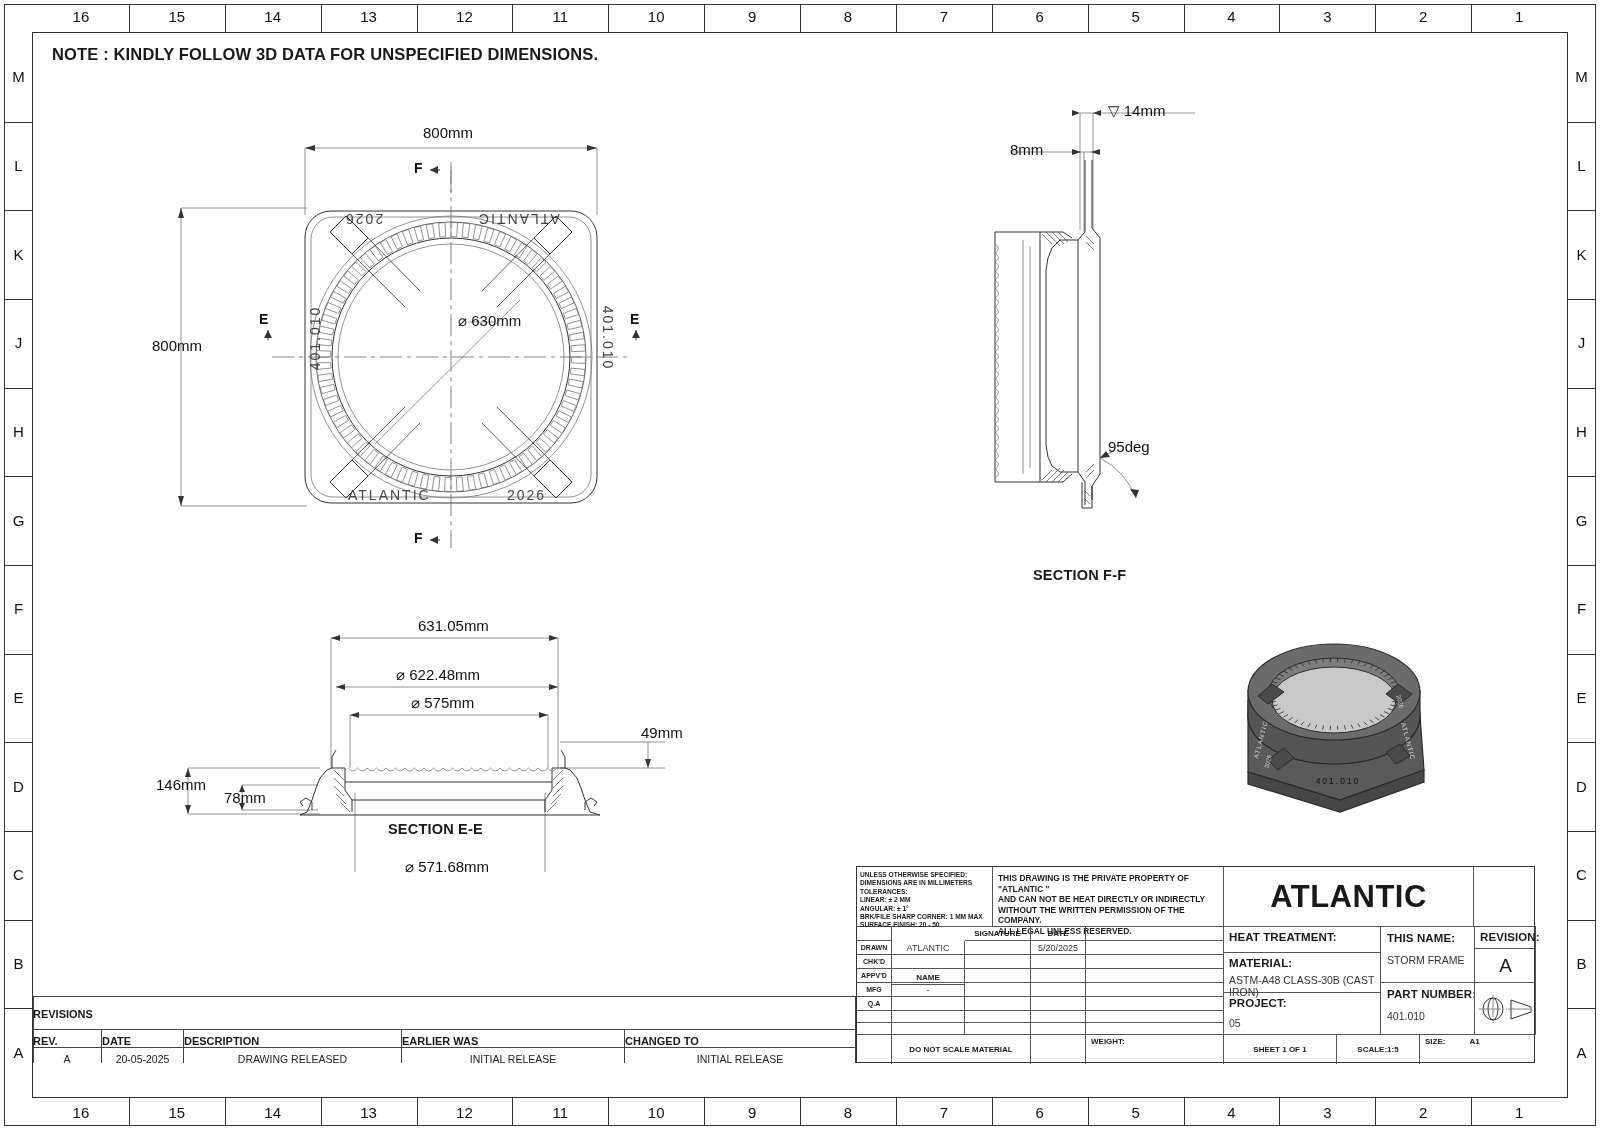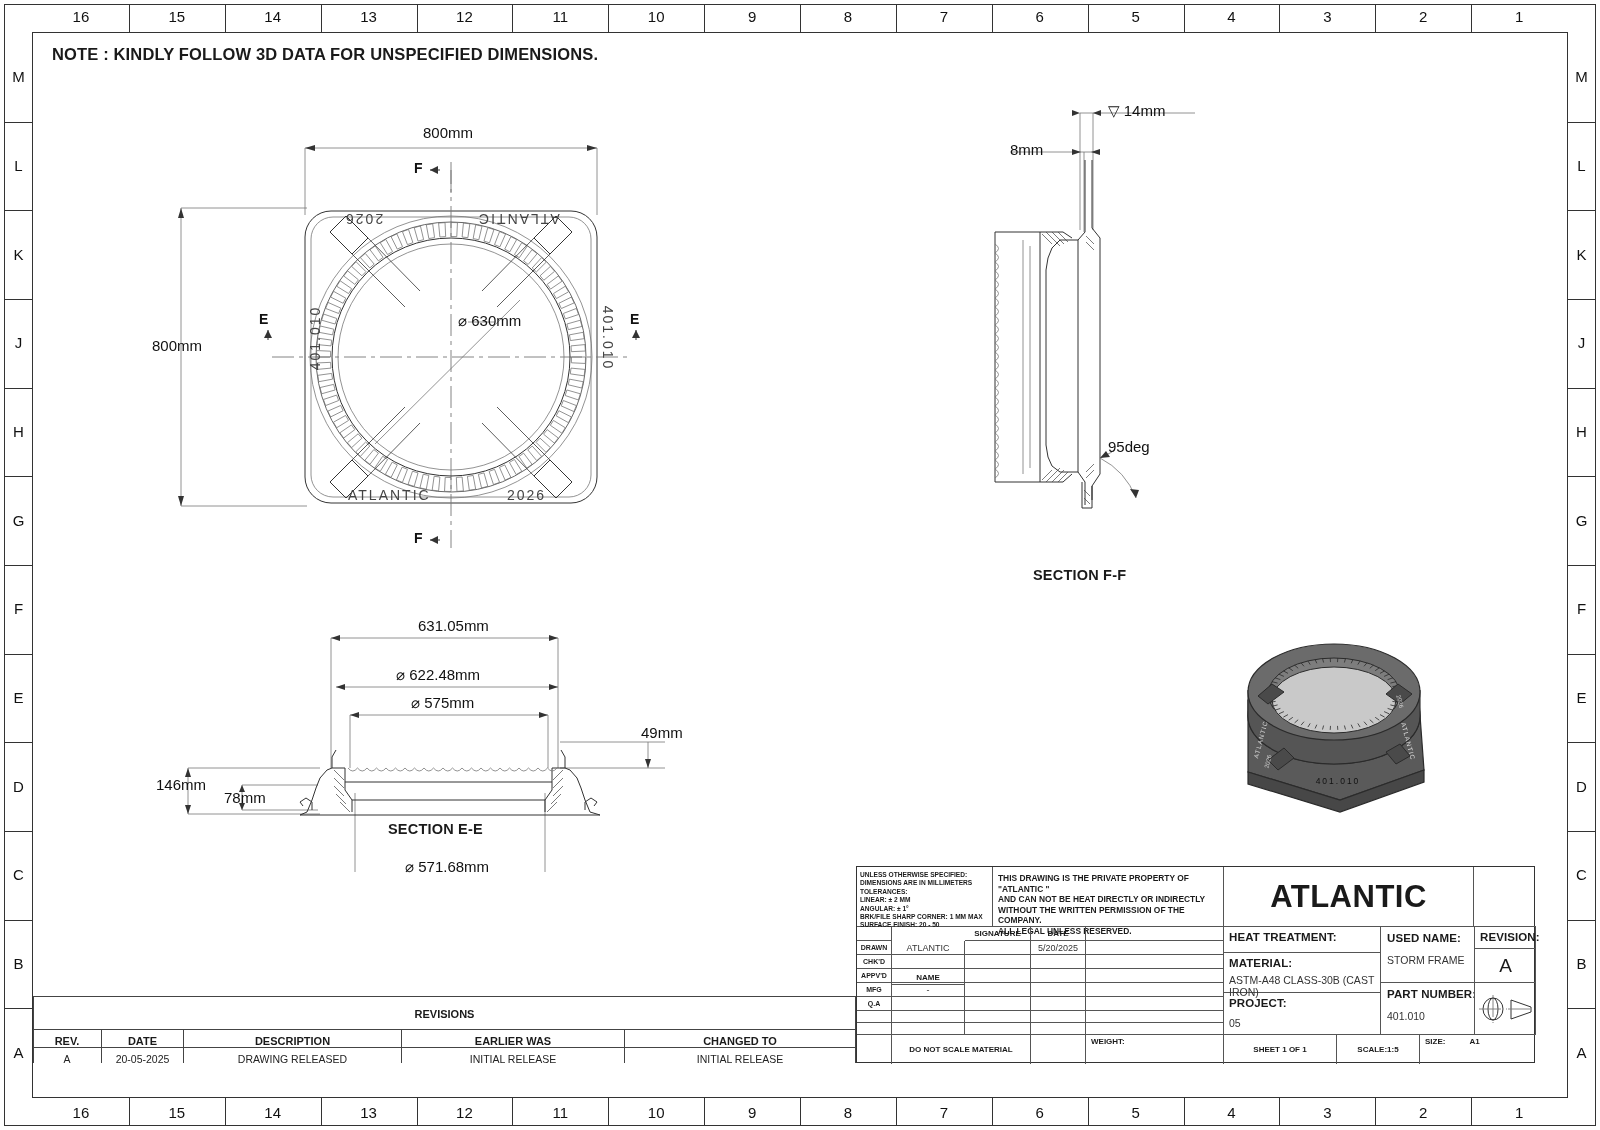--- a/index.html
+++ b/index.html
@@ -36,21 +36,21 @@
   .val{font-size:10.5px;color:#333;}
   .tiny{font-size:6.6px;font-weight:bold;line-height:8.4px;letter-spacing:0px;}
   .tiny2{font-size:8.4px;font-weight:bold;line-height:10.6px;}
   .hdr{font-size:8px;font-weight:bold;text-align:center;}
   .brand{font-size:31px;font-weight:bold;letter-spacing:.5px;text-align:center;}
   .revltr{font-size:19px;text-align:center;}
 
   
   .rev{position:absolute;left:33px;top:996px;width:823px;height:67px;box-sizing:border-box;}
   .rvline{position:absolute;background:#444;}
-  .rvt{position:absolute;font-size:11px;font-weight:bold;text-align:center;}
+  .rvt{position:absolute;font-size:11px;font-weight:bold;text-align:left;}
   .rvd{position:absolute;font-size:10.5px;text-align:center;color:#222;}
 </style>
 </head>
 <body>
 
 <div class="sheet">
 
   <div class="frame-outer"></div>
   <div class="frame-inner"></div>
 
@@ -662,21 +662,21 @@
     <div class="tbcell bb br" style="left:367px;top:86px;width:157px;height:40px;padding:4px 5px;">
       <div class="lbl">MATERIAL:</div>
       <div class="val" style="margin-top:5px;">ASTM-A48 CLASS-30B (CAST IRON)</div>
     </div>
     <div class="tbcell bb br" style="left:367px;top:126px;width:157px;height:42px;padding:4px 5px;">
       <div class="lbl">PROJECT:</div>
       <div class="val" style="margin-top:8px;">05</div>
     </div>
 
     <div class="tbcell bb br" style="left:524px;top:60px;width:155px;height:56px;padding:5px 6px;">
-      <div class="lbl">USED NAME:</div>
+      <div class="lbl">THIS NAME:</div>
       <div class="val" style="margin-top:10px;">STORM FRAME</div>
     </div>
     <div class="tbcell bb br" style="left:524px;top:116px;width:155px;height:52px;padding:5px 6px;">
       <div class="lbl">PART NUMBER:</div>
       <div class="val" style="margin-top:10px;">401.010</div>
     </div>
 
     <div class="tbcell bb bl" style="left:617px;top:60px;width:62px;height:22px;padding:4px 5px;">
       <div class="lbl">REVISION:</div>
     </div>

